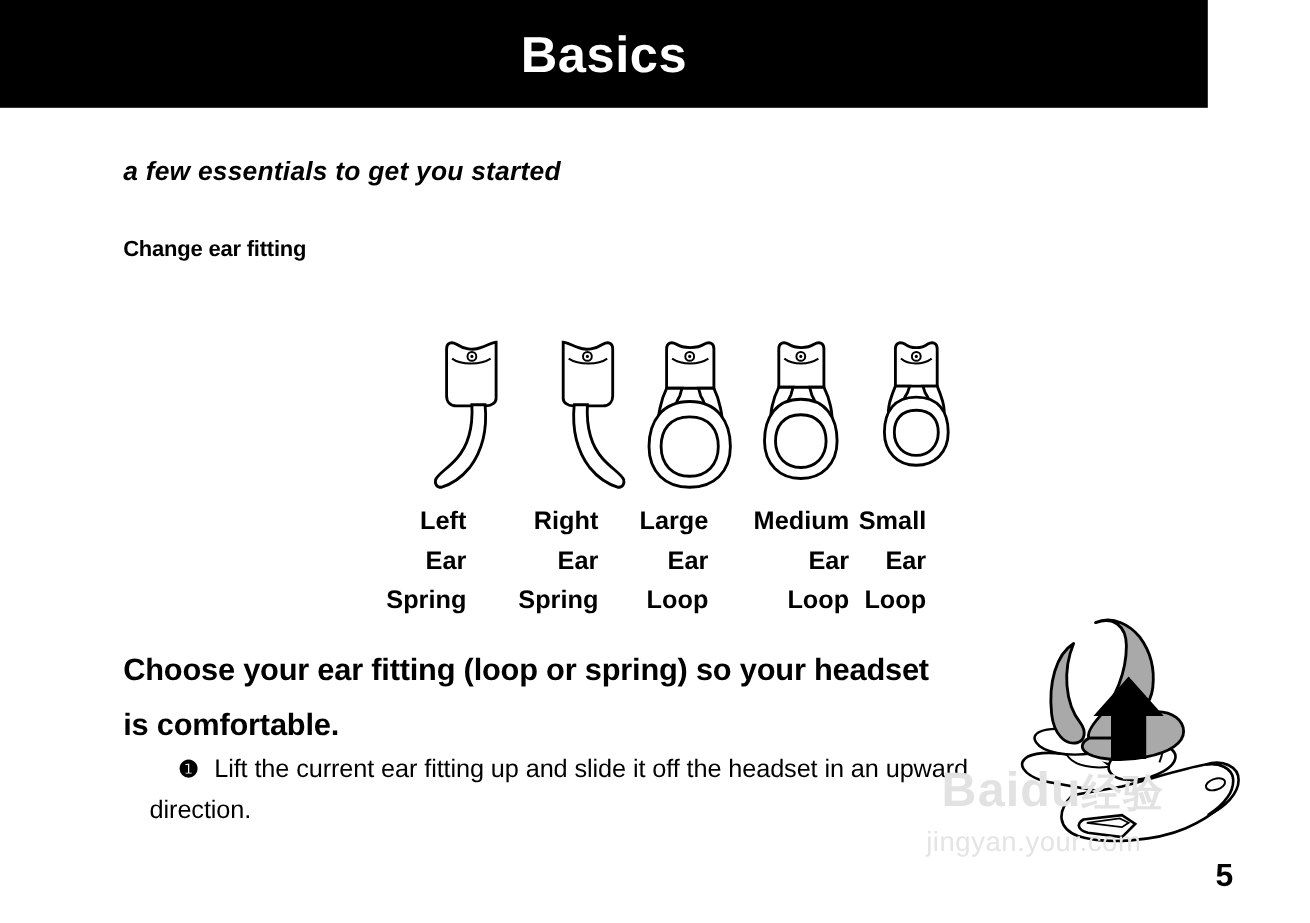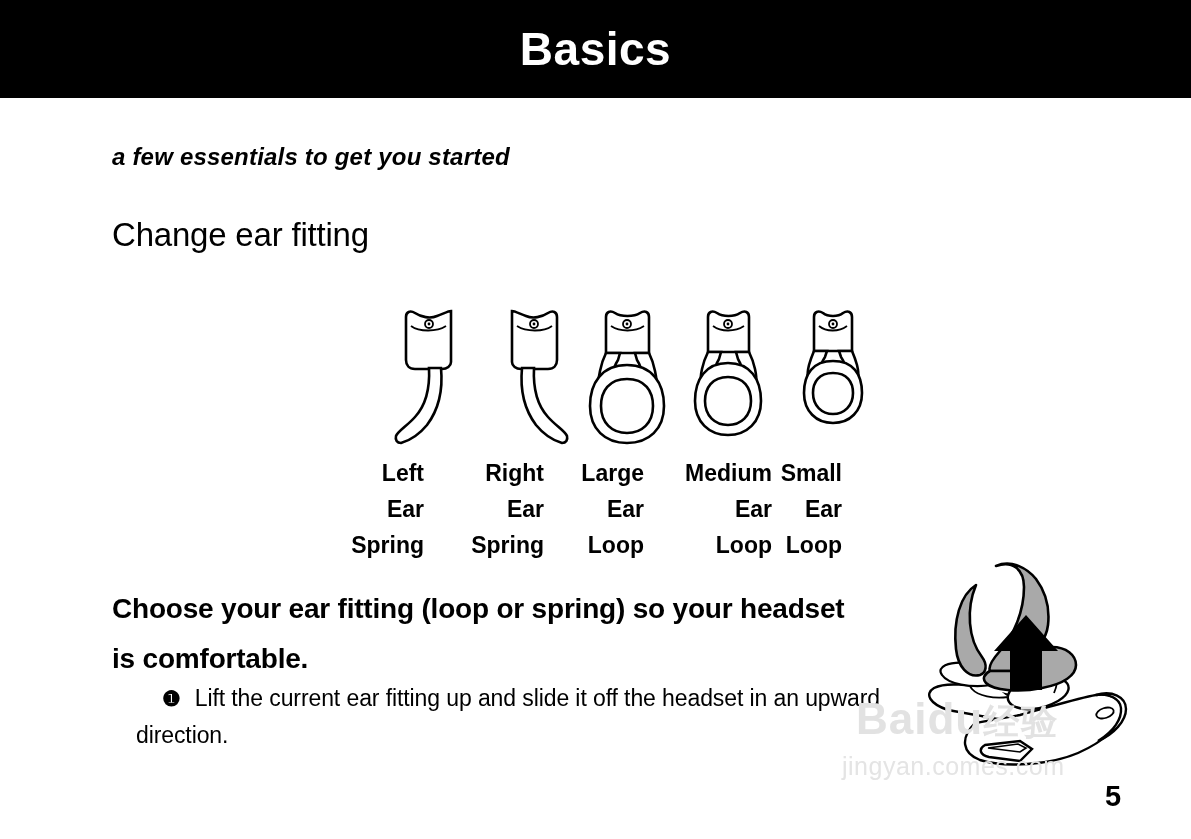--- a/index.html
+++ b/index.html
@@ -15,21 +15,21 @@
     position: relative;
     width: 1191px;
     height: 839px;
     background: #ffffff;
   }
 
   
   .header-bar {
     position: absolute;
     left: 0; top: 0;
-    width: 1191px;
+    width: 1098px;
     height: 98px;
     background: #000000;
     display: flex;
     align-items: center;
     justify-content: center;
   }
   .header-title {
     color: #ffffff;
     font-size: 46px;
     font-weight: bold;
@@ -44,22 +44,22 @@
     font-size: 24px;
     font-weight: bold;
     font-style: italic;
     letter-spacing: 0.2px;
   }
 
   
   .section-heading {
     position: absolute;
     left: 112px; top: 216px;
-    font-size: 33px;
-    font-weight: normal;
+    font-size: 20px;
+    font-weight: bold;
     letter-spacing: -0.2px;
   }
   .section-body {
     position: absolute;
     left: 112px; top: 268px;
     font-size: 23px;
     font-weight: normal;
     letter-spacing: -0.1px;
   }
 
@@ -309,18 +309,18 @@
         <path d="M90 116 C84 119 82 124 86 128 C93 135 118 138 142 133 C164 129 176 120 176 110 C176 100 166 92 152 92 L132 92 L132 116 Z" fill="#a9a9a9"></path>
         <path d="M76 30 C66 54 68 84 82 102 C88 110 86 118 80 120 C68 123 58 112 56 94 C53 66 60 40 76 30 Z" fill="#a9a9a9"></path>
       </g>
 
       <path d="M126 60 L158 96 L142 96 L142 135 L110 135 L110 96 L94 96 Z" fill="#000000"></path>
     </svg>
   </div>
 
   <div class="watermark">
     <div class="wm-logo"><span>Baidu</span><span class="cn">经验</span></div>
-    <div class="wm-url">jingyan.comes.com</div>
+    <div class="wm-url">jingyan.your.com</div>
   </div>
 
   <div class="page-number">5</div>
 
 </div>
 
 </body></html>

